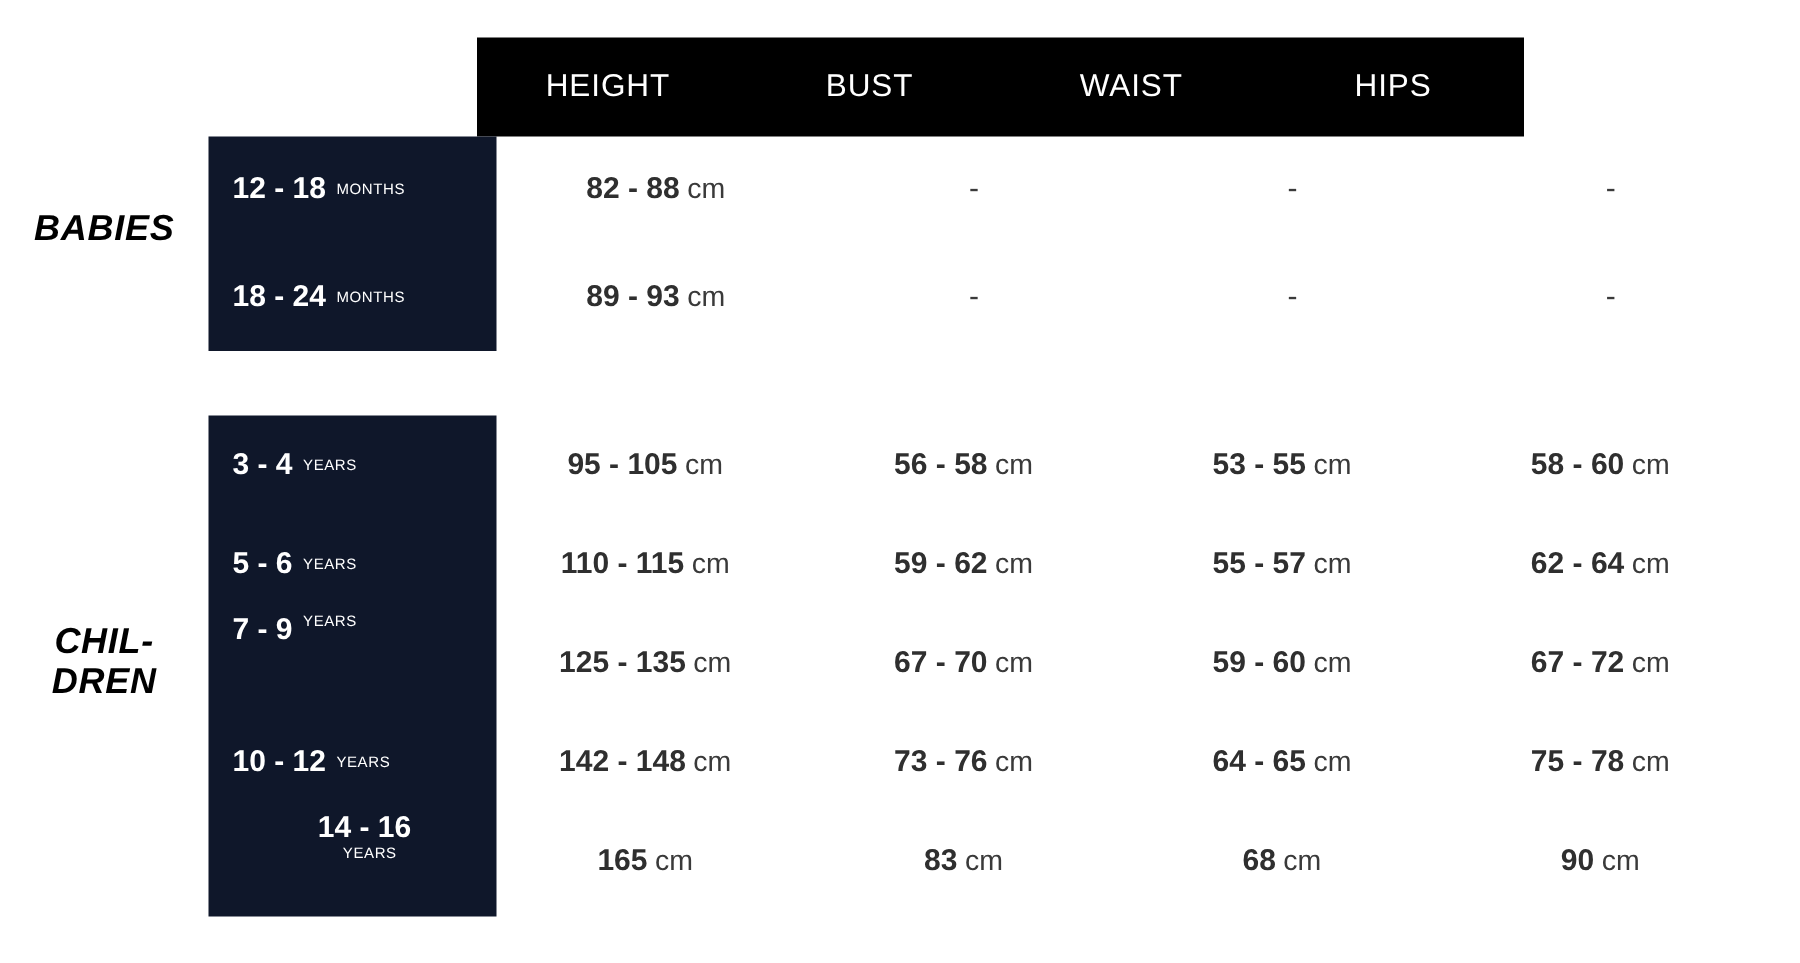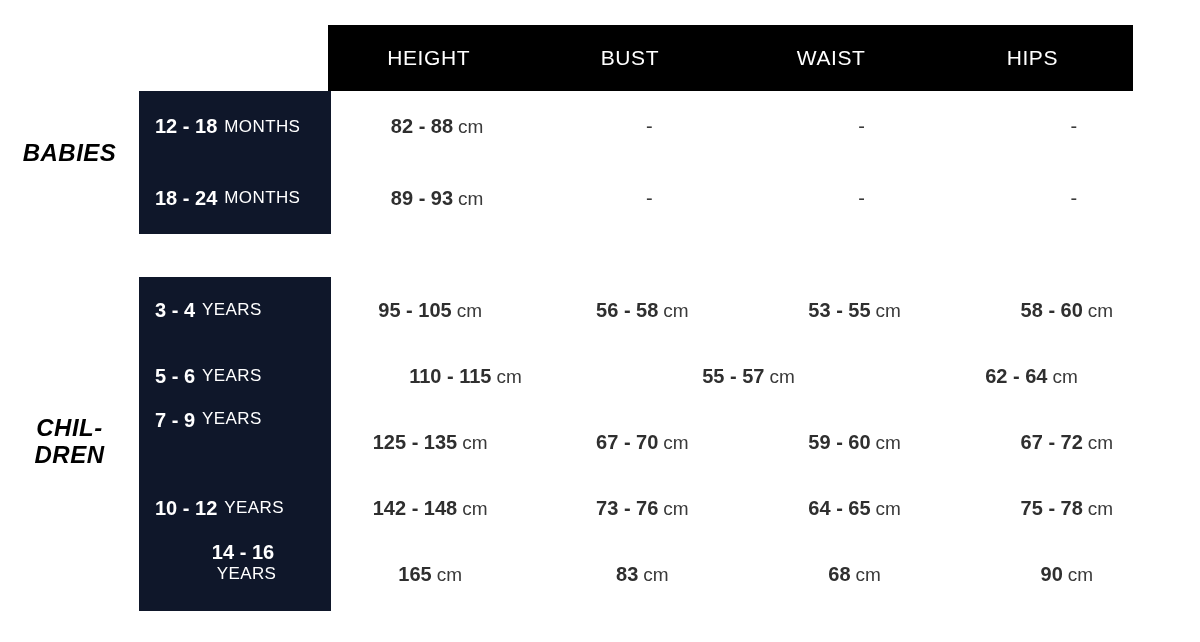--- a/index.html
+++ b/index.html
@@ -18,23 +18,23 @@
 
   .sheet {
     position: relative;
     width: 1200px;
     height: 642px;
   }
 
   
   .header-band {
     position: absolute;
-    left: 328px;
+    left: 318px;
     top: 25px;
-    width: 805px;
+    width: 698px;
     height: 66px;
     background: #000000;
     display: flex;
     align-items: center;
   }
   .header-cell {
     flex: 1 1 0;
     text-align: center;
     color: #ffffff;
     font-size: 21px;
@@ -64,21 +64,21 @@
     font-size: 19px;
     white-space: nowrap;
     display: flex;
     align-items: baseline;
   }
   .row-label .big {
     font-weight: bold;
     font-size: 20px;
   }
   .row-label .unit {
-    font-size: 17px;
+    font-size: 10px;
     margin-left: 7px;
     letter-spacing: 0.4px;
   }
 
   
   .group-name {
     position: absolute;
     left: 0;
     width: 139px;
     text-align: center;
@@ -217,20 +217,23 @@
       <div class="data-cell">
         <span class="num">58 - 60</span><span class="unit">cm</span>
       </div>
     </div>
 
     <div class="data-row" style="height:66px;">
       <div class="data-cell">
         <span class="num">110 - 115</span><span class="unit">cm</span>
       </div>
       <div class="data-cell">
+        <span class="num">59 - 62</span><span class="unit">cm</span>
+      </div>
+      <div class="data-cell">
         <span class="num">55 - 57</span><span class="unit">cm</span>
       </div>
       <div class="data-cell">
         <span class="num">62 - 64</span><span class="unit">cm</span>
       </div>
     </div>
 
     <div class="data-row" style="height:66px;justify-content:center;">
       <div class="data-cell">
         <span class="num">125 - 135</span><span class="unit">cm</span>

